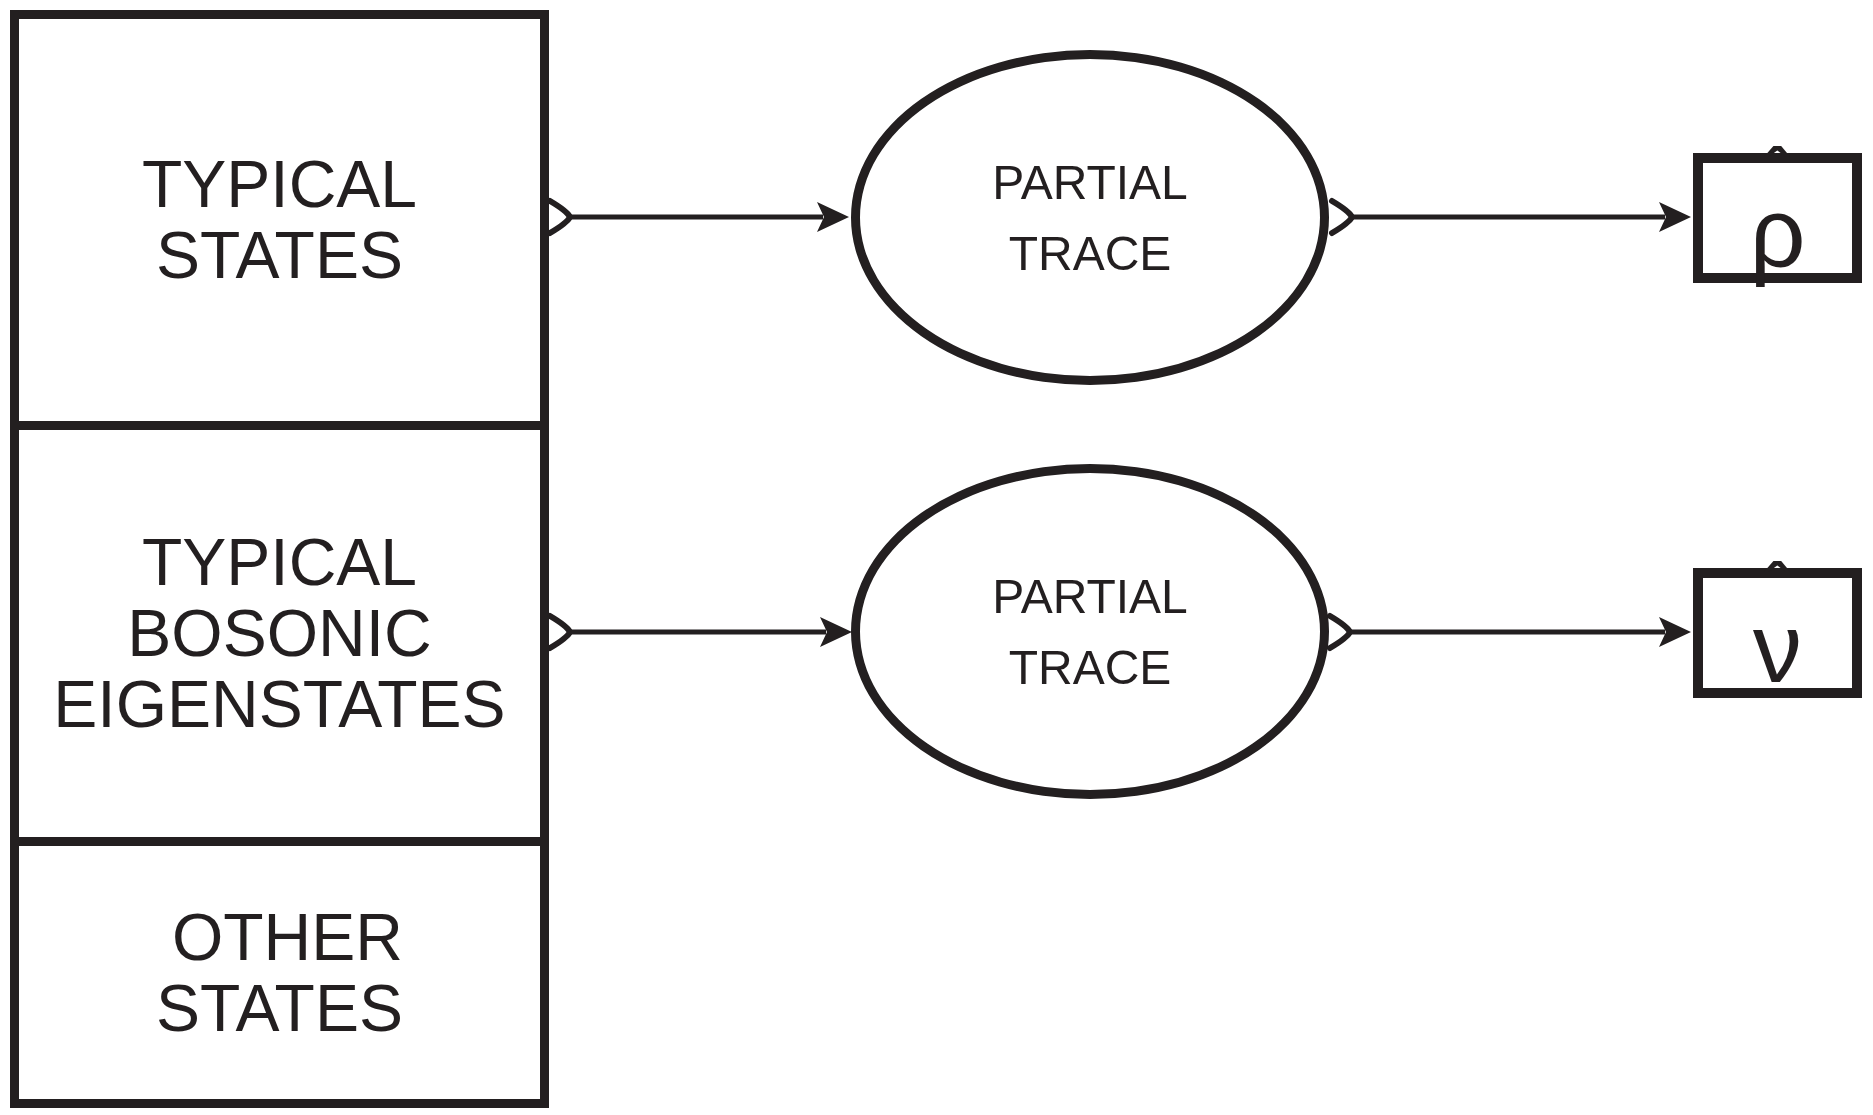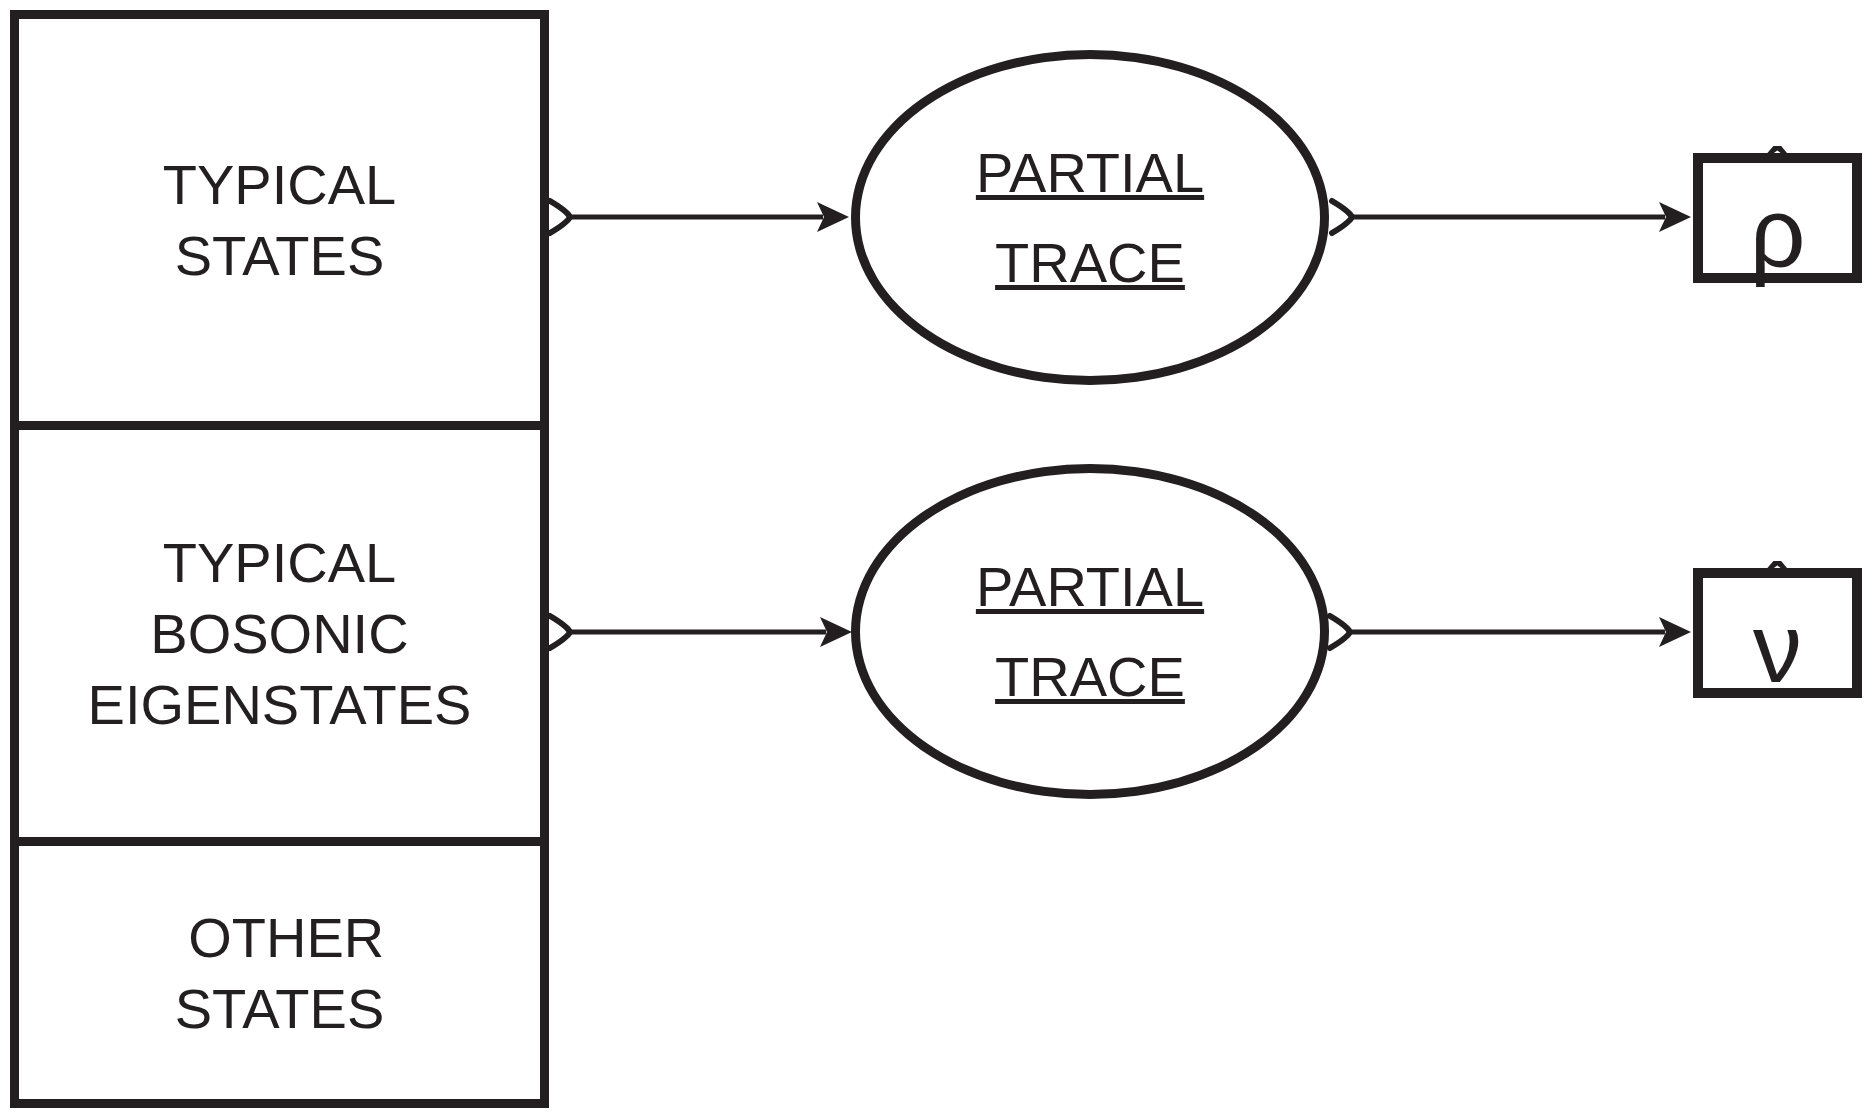--- a/index.html
+++ b/index.html
@@ -25,35 +25,35 @@
     z-index:2;background:#ffffff;
   }
   .section{
     display:flex;align-items:center;justify-content:center;
     text-align:center;
   }
   .section-1{flex:0 0 402px;border-bottom:9px solid #231f20;}
   .section-2{flex:0 0 407px;border-bottom:9px solid #231f20;}
   .section-3{flex:1 1 auto;text-align:right;}
   .label{
-    font-size:56px;line-height:71px;
+    font-size:66px;line-height:71px;
     white-space:pre-line;
     letter-spacing:0;
   }
   
   .ellipse{
     position:absolute;
     width:460px;height:317px;
     border:9px solid #231f20;border-radius:50%;
     display:flex;align-items:center;justify-content:center;
     text-align:center;z-index:2;background:#ffffff;
   }
   .ellipse-1{left:851px;top:50px;}
   .ellipse-2{left:851px;top:464px;}
-  .elabel{font-size:56px;line-height:90px;white-space:pre-line;text-decoration:underline;}
+  .elabel{font-size:48px;line-height:71px;white-space:pre-line;}
   
   .obox{
     position:absolute;left:1693px;width:149px;height:110px;
     border:10px solid #231f20;
     display:flex;align-items:center;justify-content:center;
     z-index:2;background:#ffffff;
   }
   .obox-1{top:153px;}
   .obox-2{top:568px;}
   .symbol{display:flex;flex-direction:column;align-items:center;}

